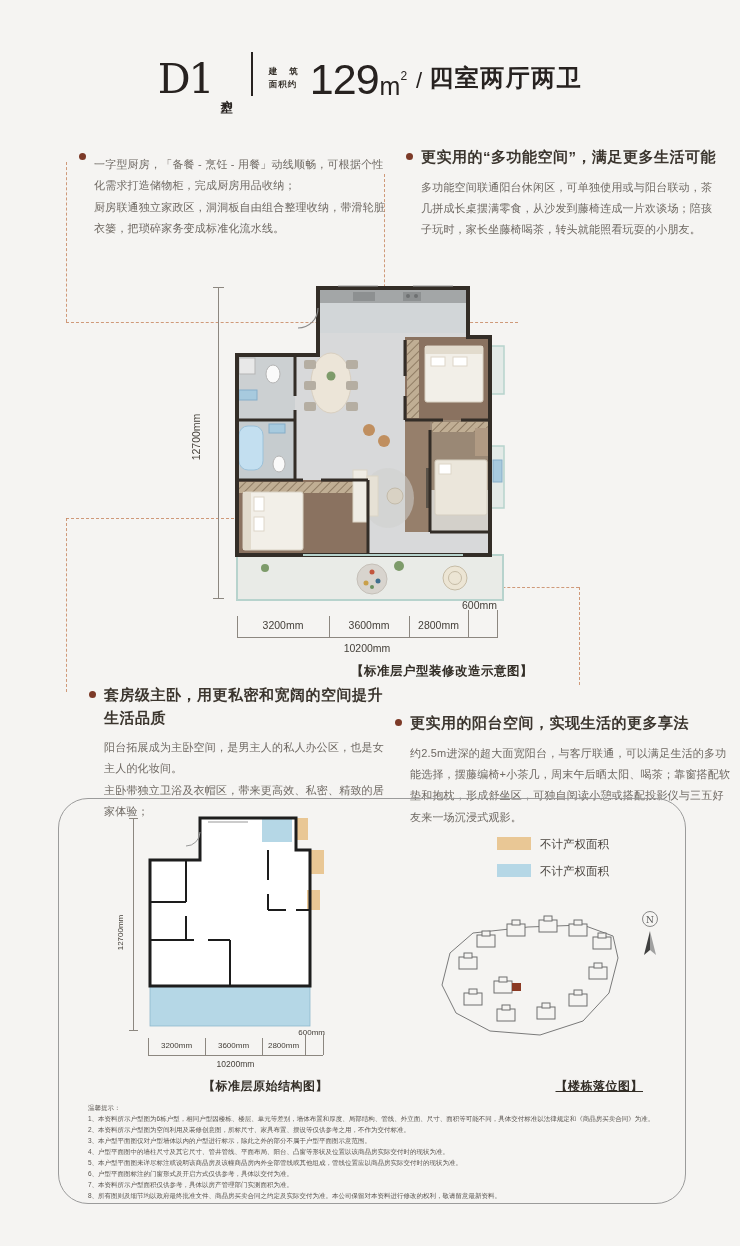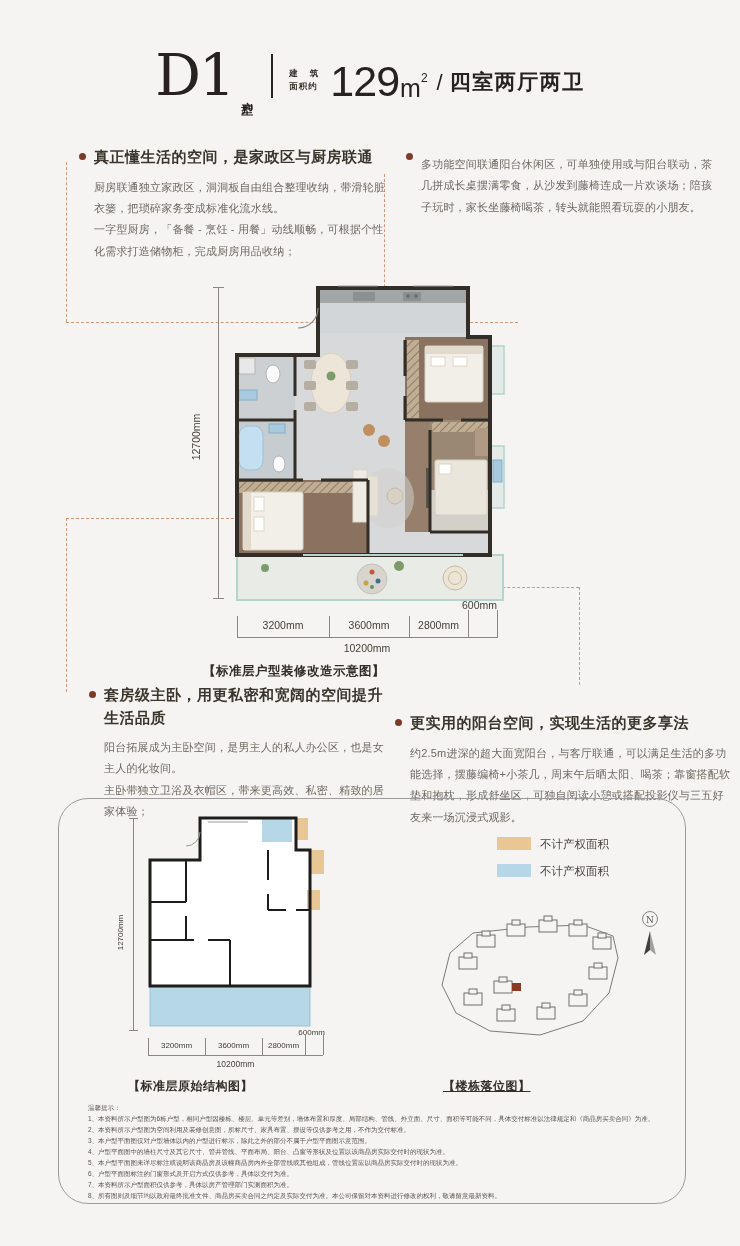--- a/index.html
+++ b/index.html
@@ -2,51 +2,51 @@
 <html><head>
 <meta charset="utf-8">
 <style>
   html,body{margin:0;padding:0;background:#e9e8e6;}
   .page{position:relative;width:740px;height:1246px;margin:0 auto;background:#f5f4f2;overflow:hidden;
         font-family:"Liberation Sans","DejaVu Sans",sans-serif;color:#3a352f;}
   .abs{position:absolute;}
 
   
   .hdr{top:52px;left:0;width:740px;display:flex;justify-content:center;align-items:flex-end;}
-  .hdr-d1{font-family:"DejaVu Serif","Liberation Serif",serif;font-size:57px;line-height:.82;color:#272220;letter-spacing:-2px;}
+  .hdr-d1{font-family:"DejaVu Serif","Liberation Serif",serif;font-size:41px;line-height:.82;color:#272220;letter-spacing:-2px;}
   .hdr-suffix{writing-mode:vertical-rl;text-orientation:upright;font-size:12px;font-weight:700;color:#272220;margin:0 0 3px 5px;letter-spacing:2px;}
   .hdr-div{width:2px;height:44px;background:#272220;margin:0 16px 1px 16px;}
   .hdr-prefix{font-size:8.5px;font-weight:700;color:#35302a;line-height:1.6;margin-bottom:5px;letter-spacing:1px;white-space:nowrap;}
   .hdr-prefix .sp{letter-spacing:5px;font-family:Liberation Serif, serif;}
   .hdr-val{font-size:43px;font-weight:500;color:#272220;line-height:.78;margin:0 1px 0 7px;letter-spacing:-1px;}
   .hdr-unit{font-size:25px;color:#272220;line-height:.8;margin-bottom:1px;}
   .hdr-sup{font-size:12px;color:#272220;margin-bottom:14px;}
   .hdr-sep{font-size:22px;color:#272220;font-weight:500;margin:0 7px 3px 9px;}
-  .hdr-layout{font-size:21px;color:#272220;font-weight:700;letter-spacing:1.5px;margin-bottom:3px;}
+  .hdr-layout{font-size:24px;color:#272220;font-weight:700;letter-spacing:1.5px;margin-bottom:3px;}
 
   
   .feature{position:absolute;}
   .f-title{position:relative;font-size:15px;font-weight:700;color:#3b352e;letter-spacing:.5px;line-height:1.5;margin:0;}
   .bullet{position:absolute;left:-15px;top:7px;width:7px;height:7px;border-radius:50%;background:#7c3a28;}
   .f-body{margin-top:8px;font-size:11px;color:#6e6862;line-height:1.95;letter-spacing:.2px;}
   .f-body p{margin:0;}
 
   
   .dash-v{position:absolute;width:0;border-left:1.5px dashed #c98a64;opacity:.85;}
   .dash-h{position:absolute;height:0;border-top:1.5px dashed #c98a64;opacity:.85;}
 
   
   .tick{position:absolute;width:1px;background:#8c8780;}
   .htick{position:absolute;height:1px;background:#8c8780;}
   .dimline{position:absolute;height:1px;background:#8c8780;}
   .vdimline{position:absolute;width:1px;background:#8c8780;}
   .dimlabel{position:absolute;font-size:10.5px;color:#45403a;text-align:center;white-space:nowrap;}
   .dimlabel-s{position:absolute;font-size:8px;color:#45403a;text-align:center;white-space:nowrap;}
   .rot{transform:rotate(-90deg);transform-origin:center;}
-  .caption{position:absolute;font-size:12.5px;font-weight:700;color:#332e27;text-align:left;letter-spacing:.5px;}
+  .caption{position:absolute;font-size:12.5px;font-weight:700;color:#332e27;text-align:right;letter-spacing:.5px;}
 
   
   .bottom-box{left:58px;top:798px;width:626px;height:404px;border:1px solid #9b9b9b;border-radius:30px;}
   .legend-swatch{position:absolute;width:34px;height:13px;}
   .legend-label{position:absolute;font-size:11.5px;color:#4a4540;}
   .notes{left:88px;top:1102px;width:596px;font-size:6.5px;color:#5a5550;line-height:11px;}
   .notes div{white-space:nowrap;overflow:hidden;}
   svg{display:block;}
 </style>
 </head>
@@ -71,29 +71,29 @@
 
   <div class="dash-v" style="left:66px;top:162px;height:160px;"></div>
   <div class="dash-h" style="left:66px;top:322px;width:452px;"></div>
   <div class="dash-v" style="left:66px;top:518px;height:174px;"></div>
   <div class="dash-h" style="left:66px;top:518px;width:318px;"></div>
   <div class="dash-v" style="left:384px;top:174px;height:344px;"></div>
   <div class="dash-h" style="left:473px;top:587px;width:106px;"></div>
   <div class="dash-v" style="left:579px;top:587px;height:98px;"></div>
 
   <div class="feature" style="left:94px;top:146px;width:292px;">
-    <h3 class="f-title"><span class="bullet"></span><span>真正懂生活的空间，是家政区与厨房联通</span></h3>
+    <h3 class="f-title"><span class="bullet"></span></h3>
     <div class="f-body">
+      <p>一字型厨房，「备餐 - 烹饪 - 用餐」动线顺畅，可根据个性化需求打造储物柜，完成厨房用品收纳；</p>
       <p>厨房联通独立家政区，洞洞板自由组合整理收纳，带滑轮脏衣篓，把琐碎家务变成标准化流水线。</p>
-      <p>一字型厨房，「备餐 - 烹饪 - 用餐」动线顺畅，可根据个性化需求打造储物柜，完成厨房用品收纳；</p>
     </div>
   </div>
 
   <div class="feature" style="left:421px;top:146px;width:300px;">
-    <h3 class="f-title"><span class="bullet"></span></h3>
+    <h3 class="f-title"><span class="bullet"></span><span>更实用的“多功能空间”，满足更多生活可能</span></h3>
     <div class="f-body">
       <p>多功能空间联通阳台休闲区，可单独使用或与阳台联动，茶几拼成长桌摆满零食，从沙发到藤椅连成一片欢谈场；陪孩子玩时，家长坐藤椅喝茶，转头就能照看玩耍的小朋友。</p>
     </div>
   </div>
 
   <div class="feature" style="left:104px;top:684px;width:288px;">
     <h3 class="f-title"><span class="bullet"></span><span>套房级主卧，用更私密和宽阔的空间提升生活品质</span></h3>
     <div class="f-body">
       <p>阳台拓展成为主卧空间，是男主人的私人办公区，也是女主人的化妆间。</p>
       <p>主卧带独立卫浴及衣帽区，带来更高效、私密、精致的居家体验；</p>

